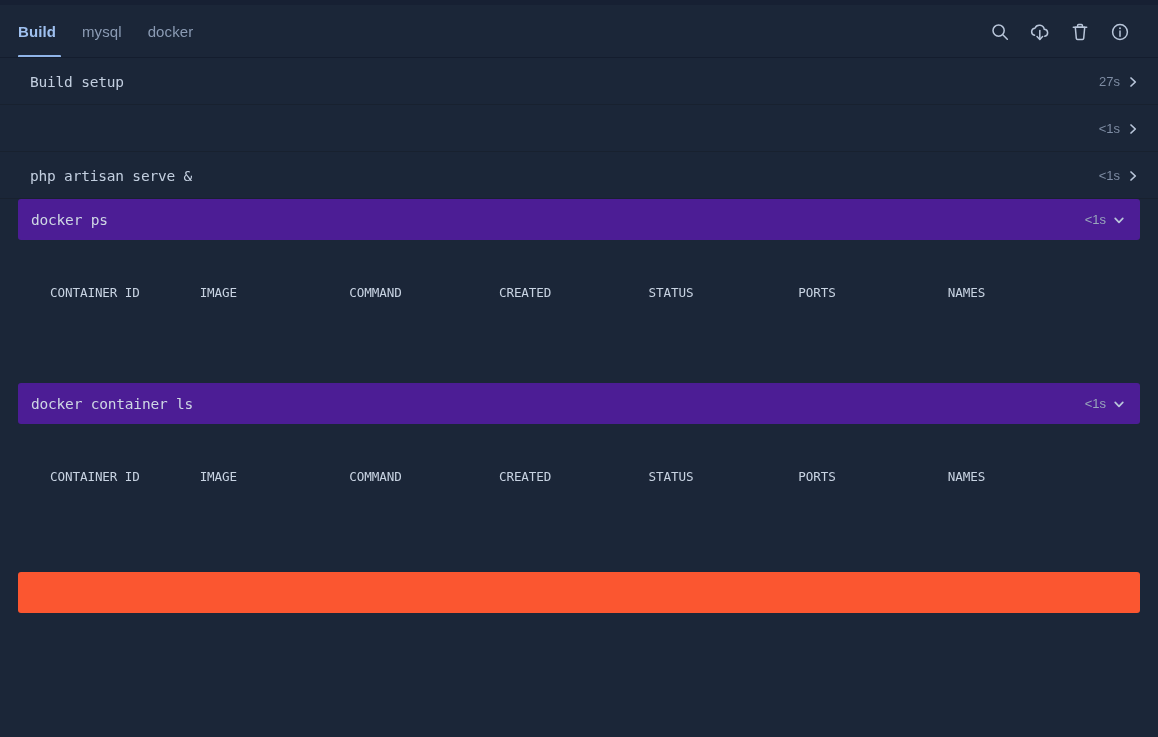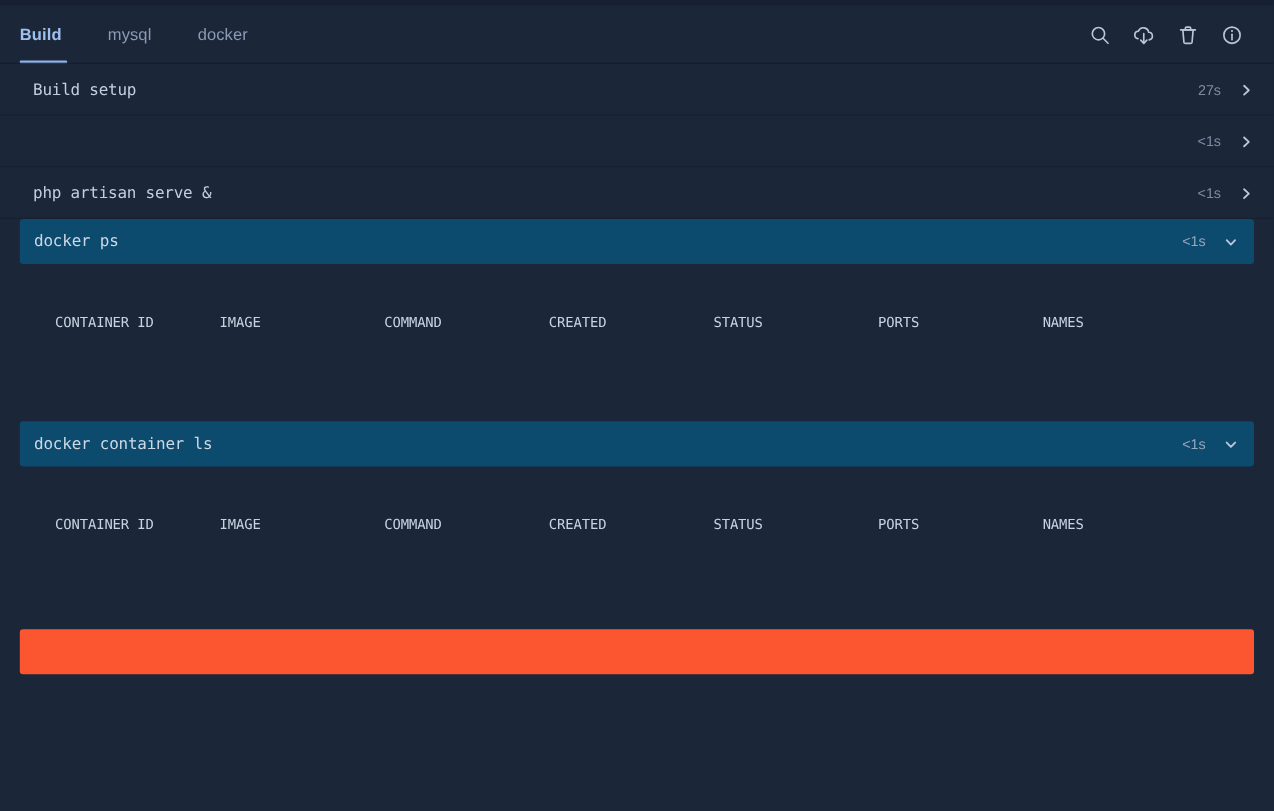--- a/index.html
+++ b/index.html
@@ -28,21 +28,21 @@
   .tabbar {
     position: relative;
     height: 53px;
     display: flex;
     align-items: flex-start;
     padding: 0 16px 0 16px;
   }
   .tabs {
     display: flex;
     align-items: center;
-    gap: 16px;
+    gap: 0px;
     height: 53px;
   }
   .tab {
     position: relative;
     height: 53px;
     display: flex;
     align-items: center;
     padding: 0 13px;
     font-family: "Liberation Sans", sans-serif;
     font-size: 15px;
@@ -107,21 +107,21 @@
     cursor: pointer;
   }
   .step-row::after {
     content: "";
     position: absolute;
     left: 0; right: 0; bottom: 0;
     height: 1px;
     background: #18212f;
   }
   .step-row.selected {
-    background: #0c4a6e;
+    background: #4c1d95;
     margin: 0 18px;
     border-radius: 3px;
     padding-left: 13px;
     padding-right: 14px;
     height: 41px;
   }
   .step-row.selected::after { display: none; }
   .step-row.error {
     background: #fb5630;
     margin: 0 18px;
@@ -139,21 +139,21 @@
     color: #c3cfe0;
     white-space: nowrap;
     letter-spacing: -0.2px;
   }
   .step-row.selected .step-name { color: #ced7e4; }
 
   .step-right {
     margin-left: auto;
     display: flex;
     align-items: center;
-    gap: 16px;
+    gap: 6px;
   }
   .step-dur {
     font-family: "Liberation Sans", sans-serif;
     font-size: 13px;
     color: #7e8ca3;
     min-width: 26px;
     text-align: right;
   }
   .step-row.selected .step-dur { color: #98a6bb; }
 

